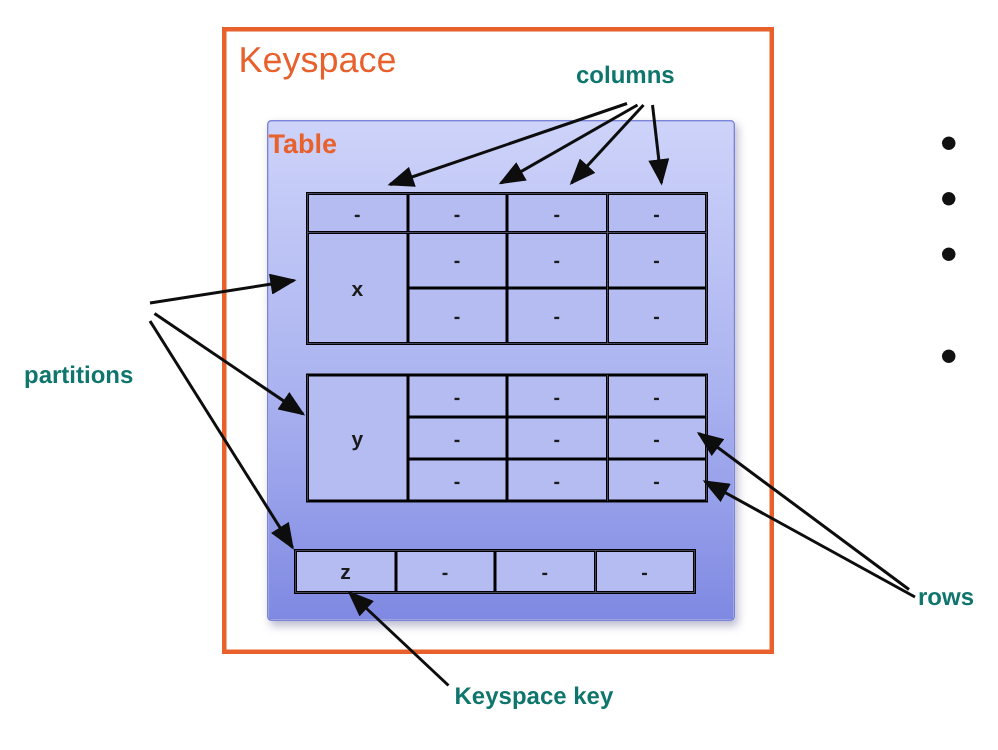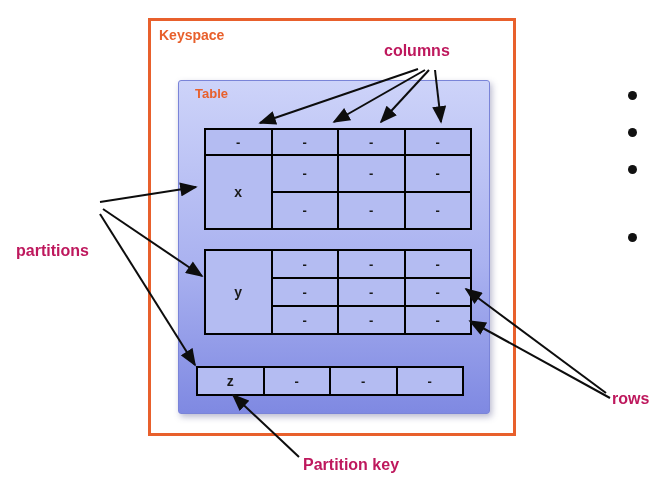--- a/index.html
+++ b/index.html
@@ -6,47 +6,47 @@
   .canvas {
     position: relative; width: 665px; height: 500px;
     font-family: "Liberation Sans", sans-serif; background: #ffffff; overflow: hidden;
   }
   .keyspace-box {
     position: absolute; left: 148px; top: 18px; width: 368px; height: 418px;
     border: 3px solid #e8602c; background: #ffffff; box-sizing: border-box;
   }
   .keyspace-label {
     position: absolute; left: 8px; top: 6px;
-    color: #e8602c; font-size: 14px; font-weight: bold;
+    color: #e8602c; font-size: 24px; font-weight: normal;
   }
   .table-box {
     position: absolute; left: 27px; top: 59px; width: 312px; height: 334px;
     border: 1px solid #7a84d8; border-radius: 3px; box-sizing: border-box;
     background: linear-gradient(180deg, #cdd3f9 0%, #aab2f0 55%, #7f89e2 100%);
     box-shadow: 2px 3px 6px rgba(60, 60, 120, 0.35);
   }
   .table-label {
-    position: absolute; left: 16px; top: 5px;
-    color: #e8602c; font-size: 13px; font-weight: bold;
+    position: absolute; left: 0; top: 5px;
+    color: #e8602c; font-size: 18px; font-weight: bold;
   }
   .grid {
     position: absolute; display: grid; box-sizing: border-box;
     border: 1px solid #000; background: #b4bcf2;
   }
   .grid .cell {
     border: 1px solid #000; box-sizing: border-box;
     display: flex; align-items: center; justify-content: center;
     font-size: 13px; font-weight: bold; color: #1a1a1a; background: #b4bcf2;
   }
   .grid .cell.key { font-size: 14px; }
   .grid-x { left: 25px; top: 47px;  width: 268px; grid-template-columns: repeat(4,1fr); grid-template-rows: 26px 37px 37px; }
   .grid-y { left: 25px; top: 168px; width: 268px; grid-template-columns: repeat(4,1fr); grid-template-rows: repeat(3,28px); }
   .grid-z { left: 17px; top: 285px; width: 268px; grid-template-columns: repeat(4,1fr); grid-template-rows: 28px; }
   .diagram-label {
-    position: absolute; color: #be185d; font-weight: bold; font-size: 16px; z-index: 6;
+    position: absolute; color: #0f766e; font-weight: bold; font-size: 16px; z-index: 6;
   }
   .lbl-columns    { left: 384px; top: 42px; }
   .lbl-partitions { left: 16px;  top: 194px; margin-top: 48px; }
   .lbl-rows       { left: 612px; top: 390px; }
   .lbl-pkey       { left: 303px; top: 456px; }
   .bullets { position: absolute; left: 628px; top: 0; width: 12px; height: 100%; }
   .bullet {
     position: absolute; left: 0; width: 9px; height: 9px;
     border-radius: 50%; background: #111;
   }
@@ -96,21 +96,21 @@
           <div class="cell">-</div>
           <div class="cell">-</div>
           <div class="cell">-</div>
         </div>
     </div>
   </div>
 
   <div class="diagram-label lbl-columns">columns</div>
   <div class="diagram-label lbl-partitions">partitions</div>
   <div class="diagram-label lbl-rows">rows</div>
-  <div class="diagram-label lbl-pkey">Partition key</div>
+  <div class="diagram-label lbl-pkey">Keyspace key</div>
 
   <div class="bullets">
       <span class="bullet"></span>
       <span class="bullet"></span>
       <span class="bullet"></span>
       <span class="bullet"></span>
     </div>
 
   <svg class="arrows" width="665" height="500" viewBox="0 0 665 500">
     <defs>

